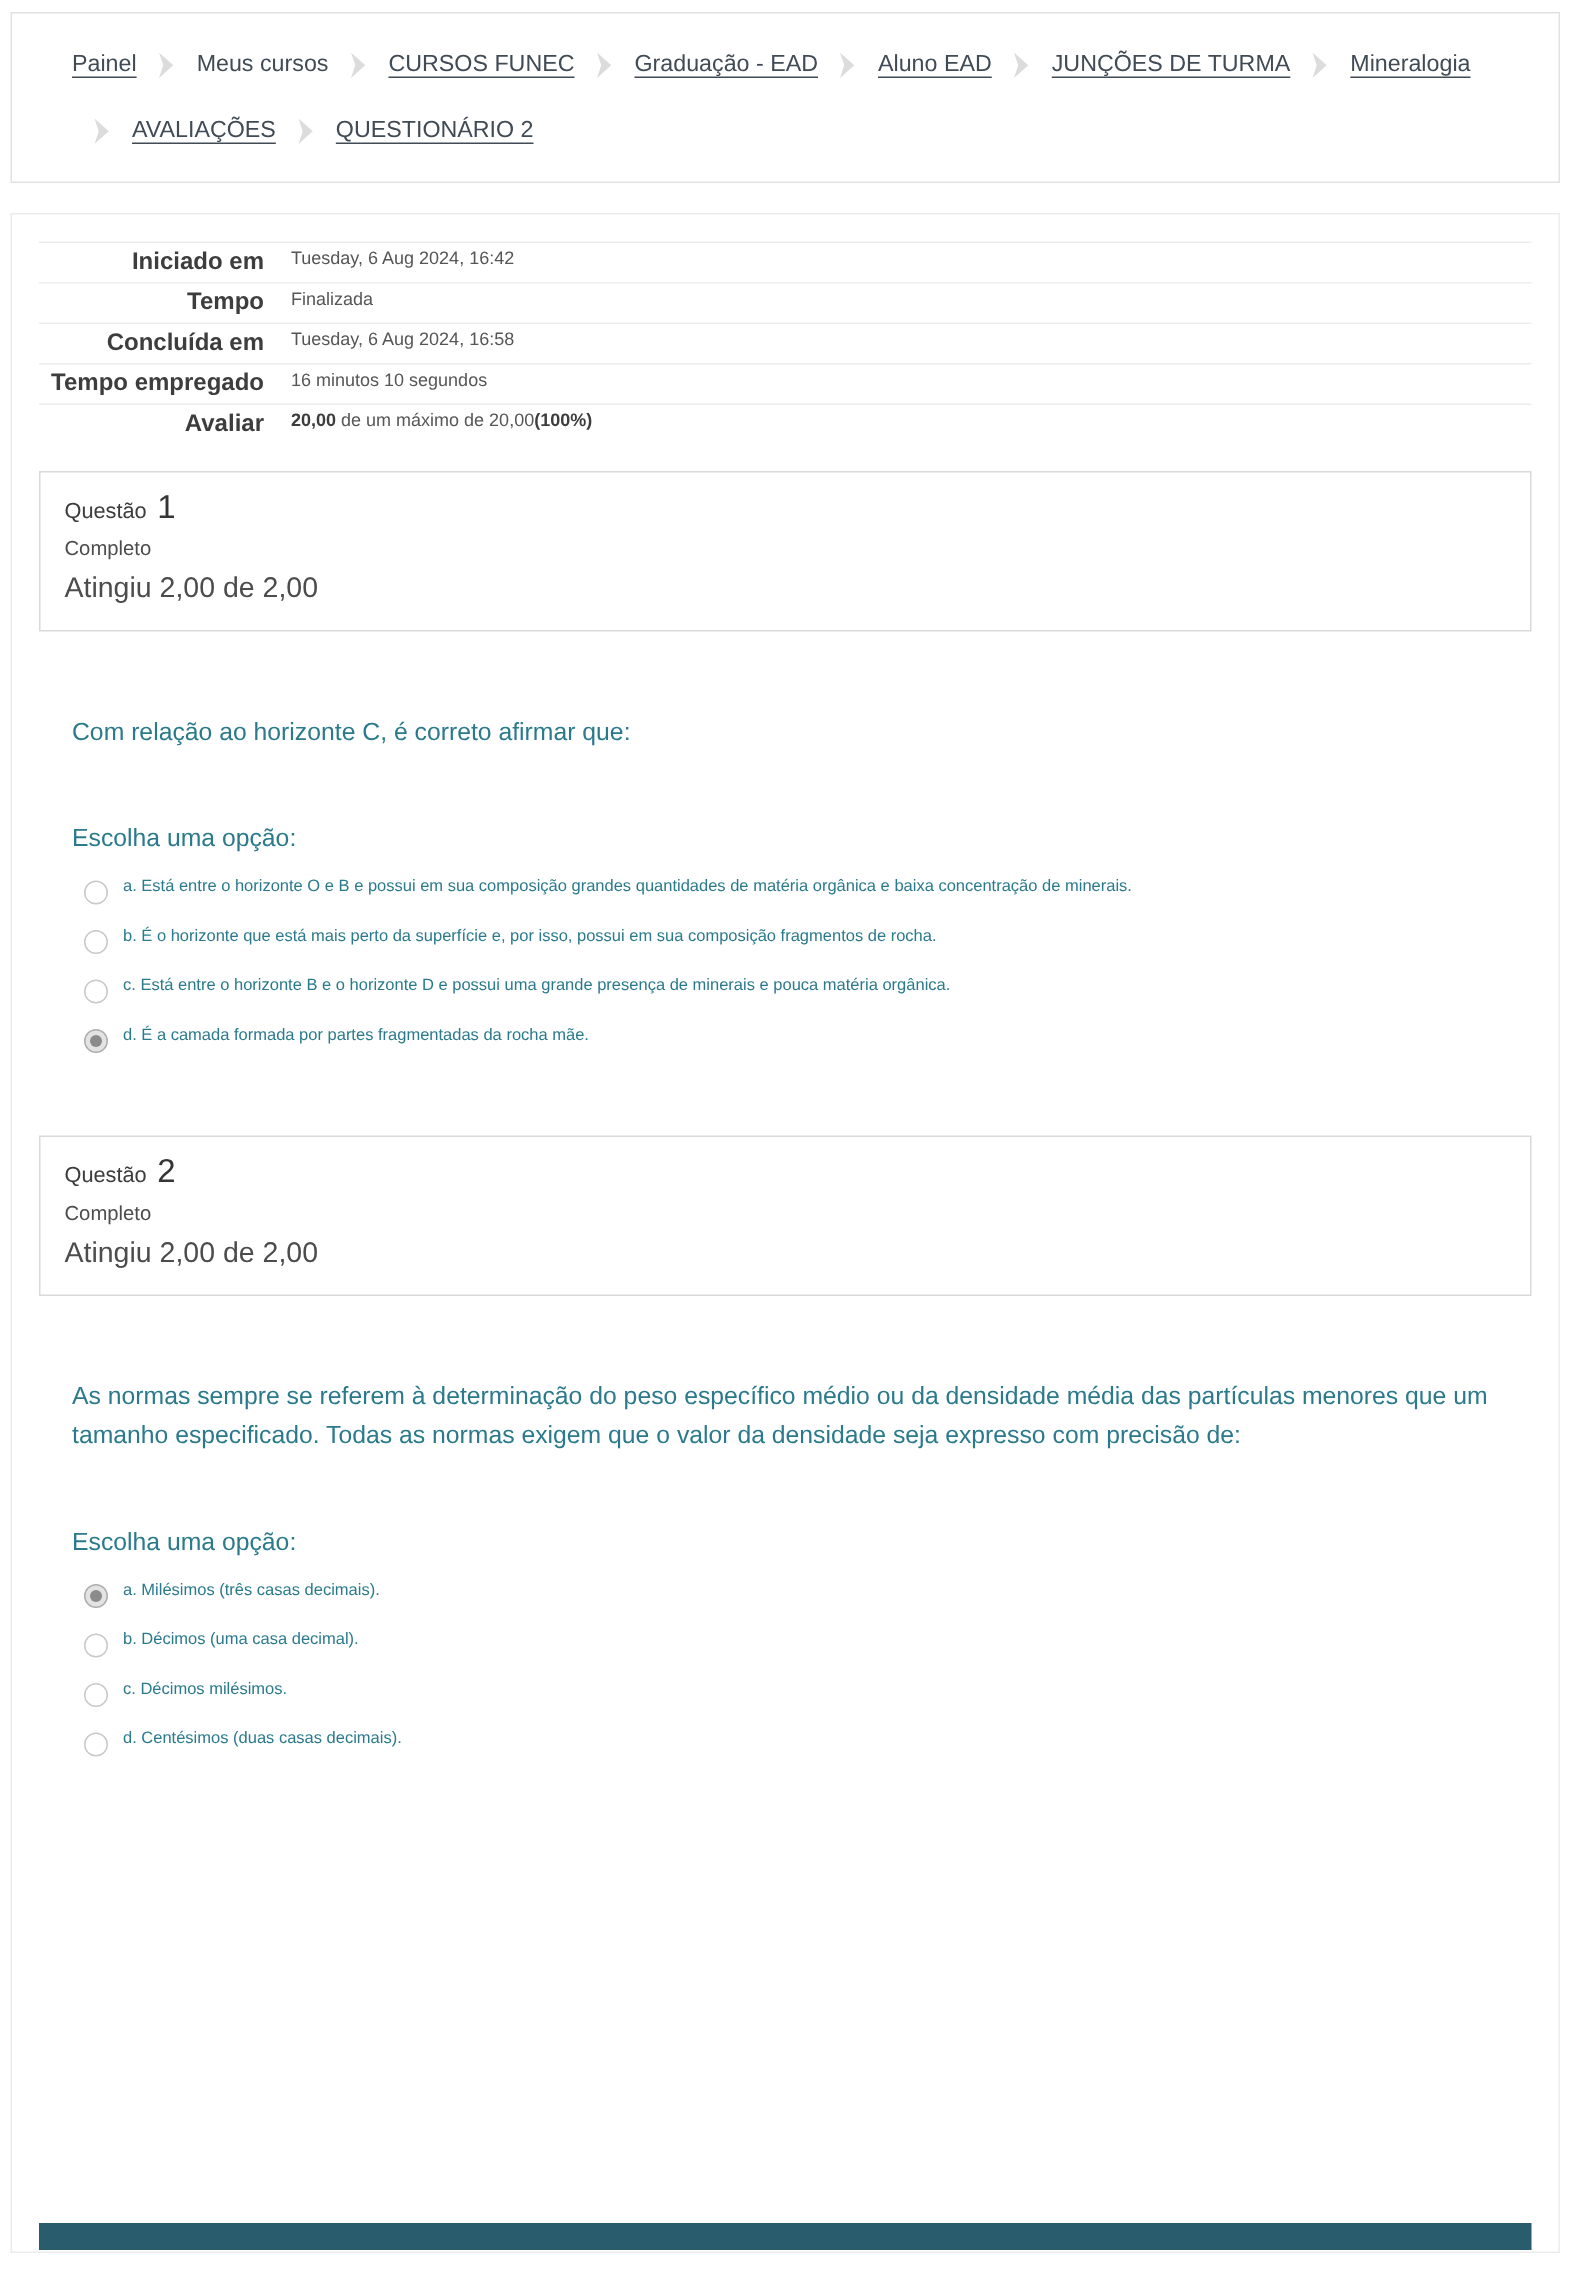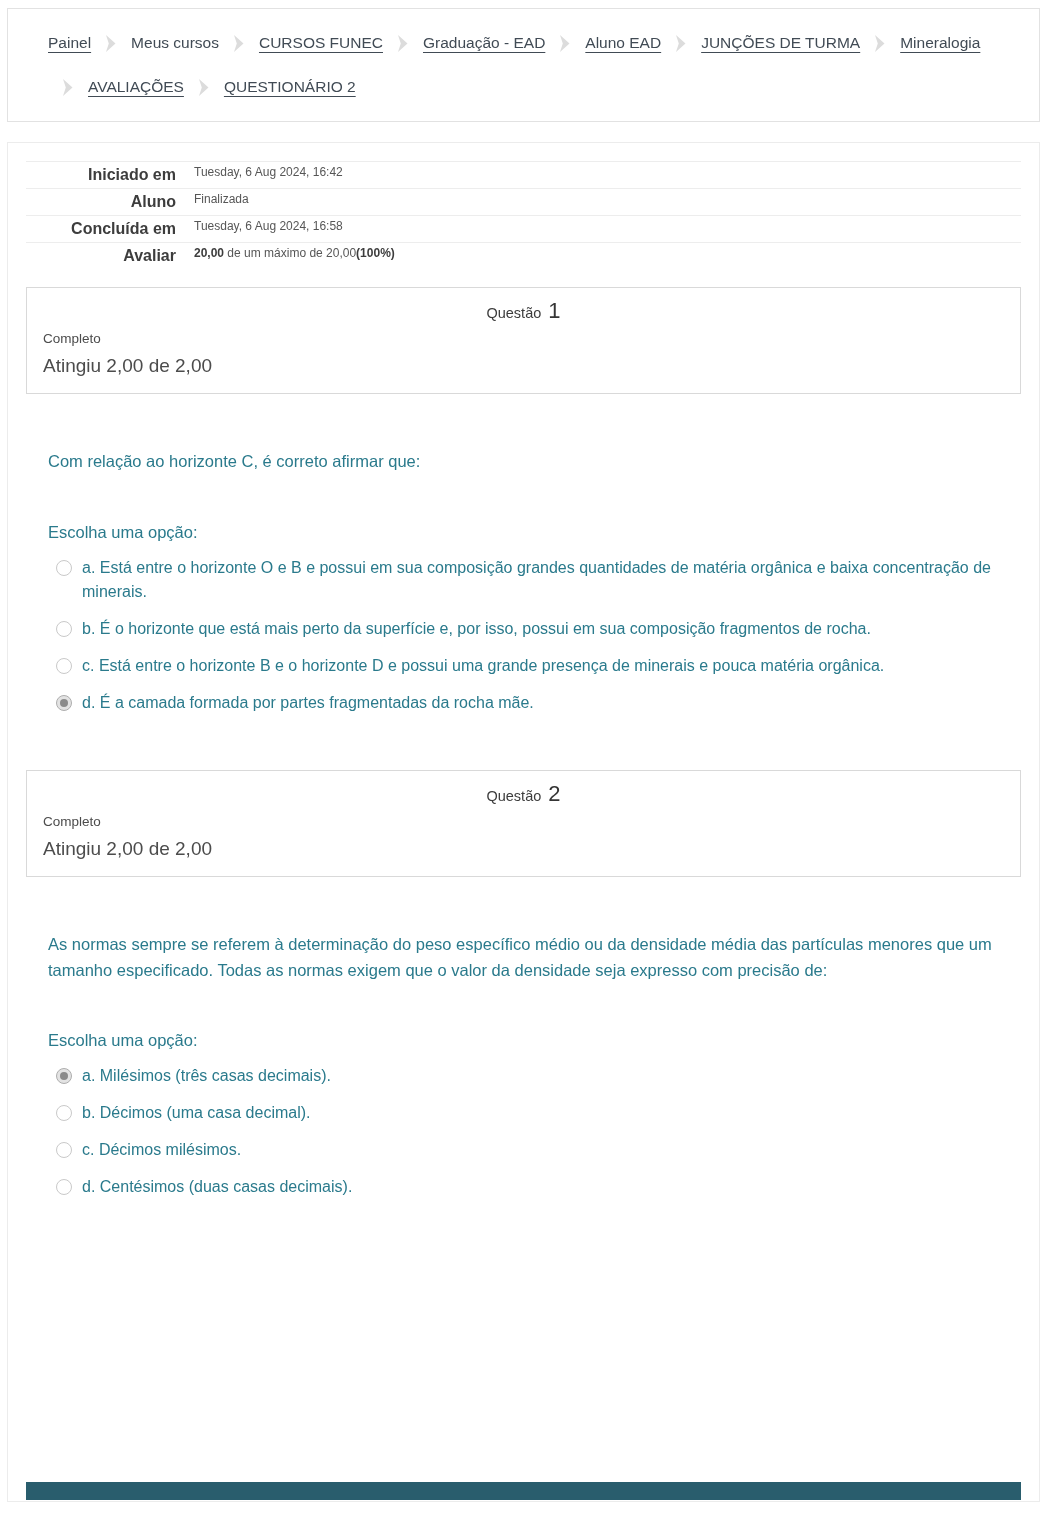--- a/index.html
+++ b/index.html
@@ -43,34 +43,34 @@
   .svalue { padding: 2px 0 2px 18px; color: #565656; font-size: 12px; line-height: 1.38; }
   .svalue .b { font-weight: bold; color: #3d3d3d; margin-top: 24px; }
 
   
   .question.q1 { margin-top: 12px; }
   .question.q2 { margin-top: 42px; }
   .qinfo {
     border: 1px solid #d9d9d9; background: #fff;
     padding: 10px 16px 16px;
   }
-  .qno { color: #3c3c3c; text-align: center; }
+  .qno { color: #3c3c3c; }
   .qno-word { font-size: 14.5px; }
   .qno-num { font-size: 22px; margin-left: 7px; color: #353535; }
   .qstatus { margin-top: 7px; font-size: 13.5px; color: #4c4c4c; }
   .qgrade  { margin-top: 9px; font-size: 19px; color: #4c4c4c; }
 
   .qbody { padding: 0 22px; }
   .qtext   { margin-top: 54px; color: var(--accent, #2a7a8c); font-size: 16.5px; line-height: 1.6; max-width: 960px; }
   .qprompt { margin-top: 48px; color: var(--accent, #2a7a8c); font-size: 16.5px; }
   .opts { margin-top: 14px; }
   .opt {
     display: flex; align-items: flex-start; gap: 10px;
     margin: 0 0 13px 8px; cursor: pointer;
-    color: var(--accent, #2a7a8c); font-size: 16px; line-height: 1.5;
+    color: var(--accent, #2a7a8c); font-size: 11px; line-height: 1.5;
     max-width: 945px;
   }
   .opt-text { display: block; }
   .radio {
     flex: none; width: 16px; height: 16px; margin-top: 4px;
     border: 1px solid #c9c9c9; border-radius: 50%;
     background: #fff; position: relative; display: inline-block;
   }
   .radio.checked { border-color: #aeaeae; background: #e3e3e3; }
   .radio.checked::after {
@@ -138,26 +138,30 @@
 </nav>
 
 <main class="card main-card">
 
   <div class="summary">
     <div class="srow">
       <div class="slabel">Iniciado em</div>
       <div class="svalue">Tuesday, 6 Aug 2024, 16:42</div>
     </div>
     <div class="srow">
-      <div class="slabel">Aluno</div>
+      <div class="slabel">Tempo</div>
       <div class="svalue">Finalizada</div>
     </div>
     <div class="srow">
       <div class="slabel">Concluída em</div>
       <div class="svalue">Tuesday, 6 Aug 2024, 16:58</div>
+    </div>
+    <div class="srow">
+      <div class="slabel">Tempo empregado</div>
+      <div class="svalue">16 minutos 10 segundos</div>
     </div>
     <div class="srow last">
       <div class="slabel">Avaliar</div>
       <div class="svalue"><span class="b">20,00</span><span> de um máximo de 20,00</span><span class="b">(100%)</span></div>
     </div>
   </div>
 
   <section class="question q1">
     <div class="qinfo">
       <div class="qno">

